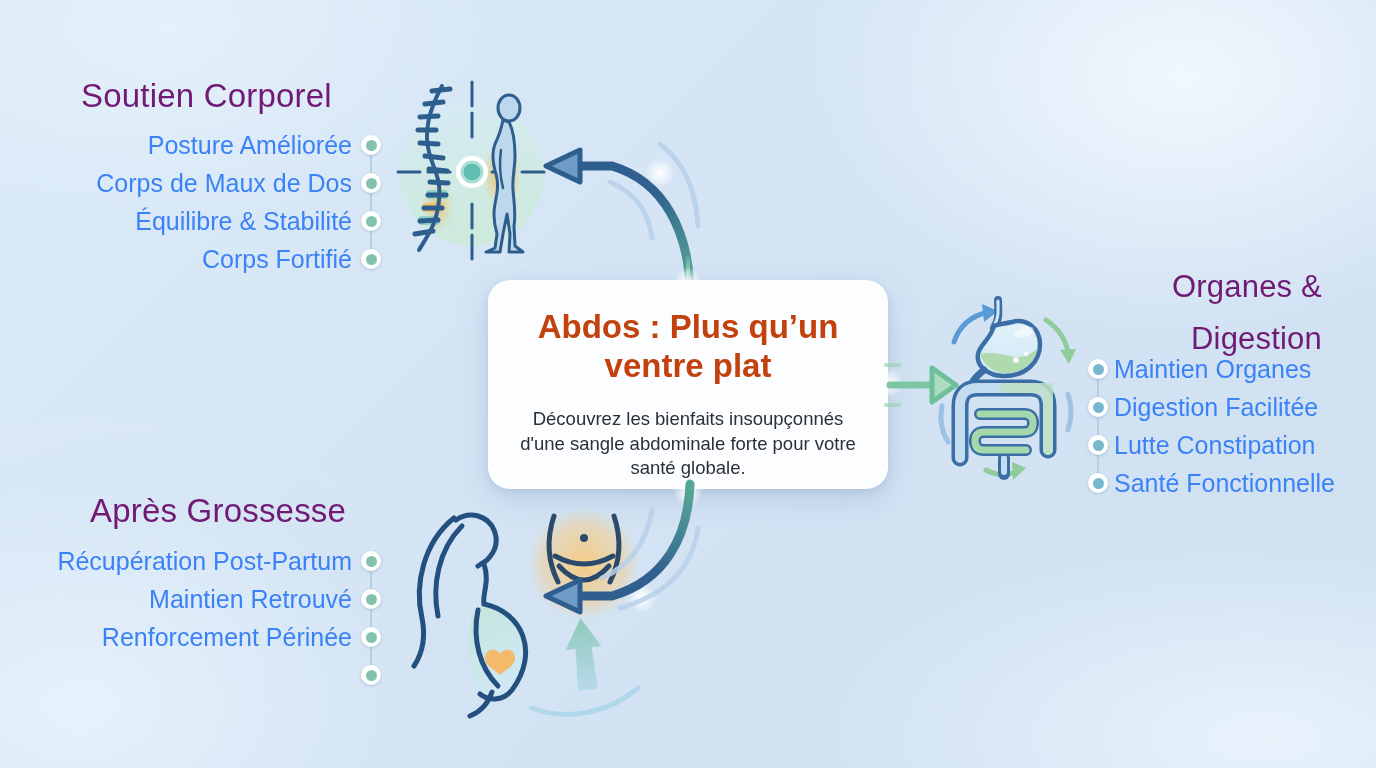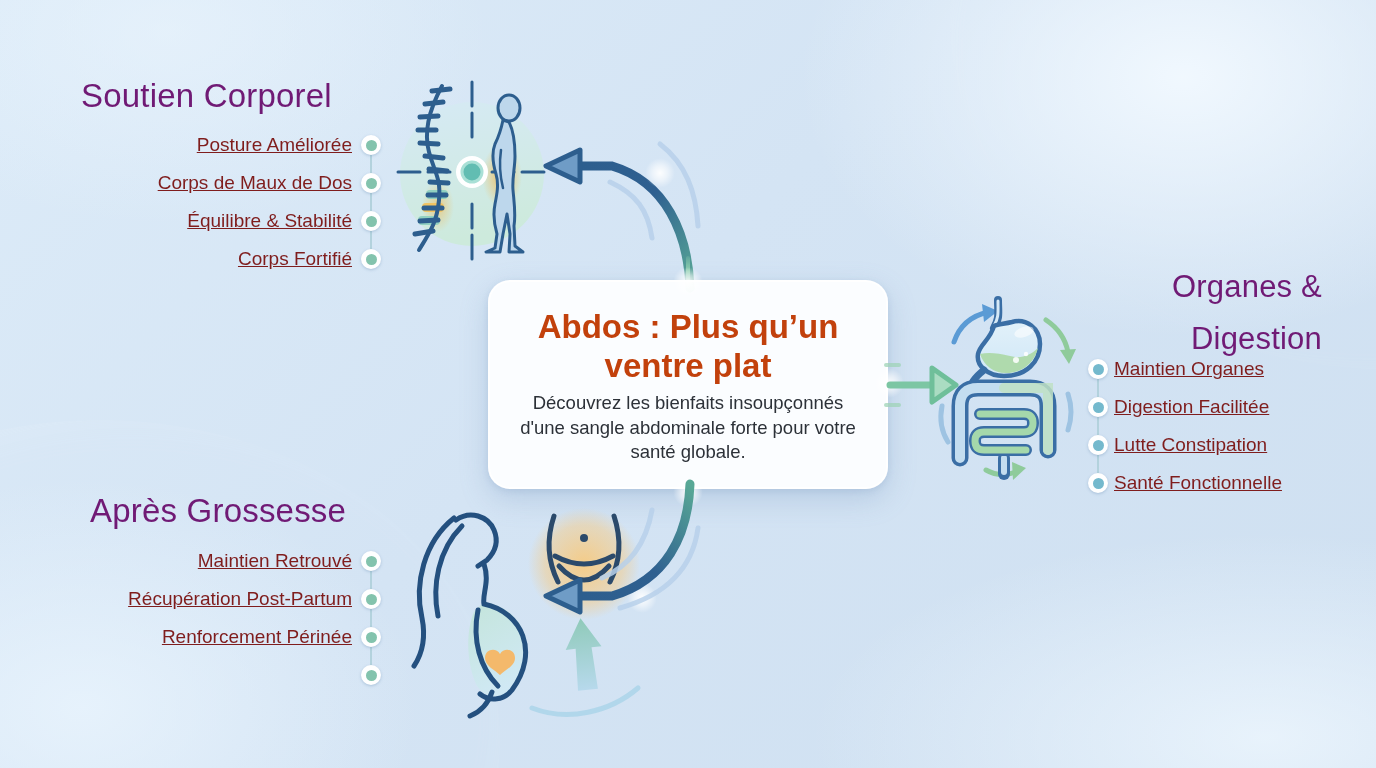--- a/index.html
+++ b/index.html
@@ -24,21 +24,21 @@
 
   
   .sec-title { position:absolute; font-weight:normal; color:#701a75; letter-spacing:.2px;text-align:right; }
   #title-soutien  { left:81px;  top:77px;  font-size:33px; }
   #title-grossesse{ left:90px;  top:492px; font-size:33px; }
   #title-organes  { left:1092px; top:261px; font-size:31px; width:230px; line-height:52px; }
 
   
   .list { position:absolute; }
   .list .row { height:38px; display:flex; align-items:center; white-space:nowrap;
-               font-size:19px; color:#7f1d1d;text-decoration:underline; }
+               font-size:25px; color:#3b82f6; }
   .list.right-align .row { justify-content:flex-end; }
   #list-soutien   { left:60px;  top:126px; width:292px; }
   #list-grossesse { left:60px;  top:542px; width:292px; }
   #list-organes   { left:1114px; top:350px; width:240px; }
 
   
   .dot-col { position:absolute; width:22px; }
   #dots-soutien   { left:360px;  top:126px; }
   #dots-grossesse { left:360px;  top:542px; }
   #dots-organes   { left:1087px; top:350px; }
@@ -50,21 +50,21 @@
   .dot-col.blue .dot::after { background:#74b9cd; }
   .dot-col .dot.d1{ top:9px; } .dot-col .dot.d2{ top:47px; } .dot-col .dot.d3{ top:85px; } .dot-col .dot.d4{ top:123px; }
 
   
   .card { position:absolute; left:488px; top:280px; width:400px; height:209px;
           background:rgba(252,254,255,.96); border-radius:22px;
           border:2px solid rgba(255,255,255,.9);
           box-shadow:0 10px 28px rgba(110,145,185,.28), 0 2px 6px rgba(110,145,185,.18);
           text-align:center; padding:26px 22px 0 22px; }
   .card h1 { font-size:33px; line-height:1.17; color:#c2410c; font-weight:bold; }
-  .card p  { margin-top:6px; font-size:18.5px; line-height:1.32; color:#2c3138; padding:0 6px; }
+  .card p  { margin-top:22px; font-size:18.5px; line-height:1.32; color:#2c3138; padding:0 6px; }
 
   
   .glow-line { position:absolute; width:4px; border-radius:2px;
                background:linear-gradient(to bottom, rgba(170,225,190,.15), rgba(150,215,180,.9), rgba(170,225,190,.15)); }
   #glow-top    { left:686px; top:256px; height:30px; }
   #glow-bottom { left:686px; top:486px; height:32px; }
   .sparkle { position:absolute; width:30px; height:30px; pointer-events:none;
              background:radial-gradient(circle, rgba(255,255,255,.95) 0%, rgba(255,255,255,.55) 35%, rgba(255,255,255,0) 70%); }
 
   svg { position:absolute; overflow:visible; }
@@ -259,24 +259,24 @@
       </div>
     <div class="row">
         <span>Santé Fonctionnelle</span>
       </div>
   </div>
 
   <h2 class="sec-title" id="title-grossesse">Après Grossesse</h2>
 
   <div class="list right-align" id="list-grossesse">
     <div class="row">
+        <span>Récupération Post-Partum</span>
+      </div>
+    <div class="row">
         <span>Maintien Retrouvé</span>
-      </div>
-    <div class="row">
-        <span>Récupération Post-Partum</span>
       </div>
     <div class="row">
         <span>Renforcement Périnée</span>
       </div>
   </div>
   <div class="dot-col" id="dots-grossesse">
     <div class="connector"></div>
     <div class="dot d1"></div>
     <div class="dot d2"></div>
     <div class="dot d3"></div>

